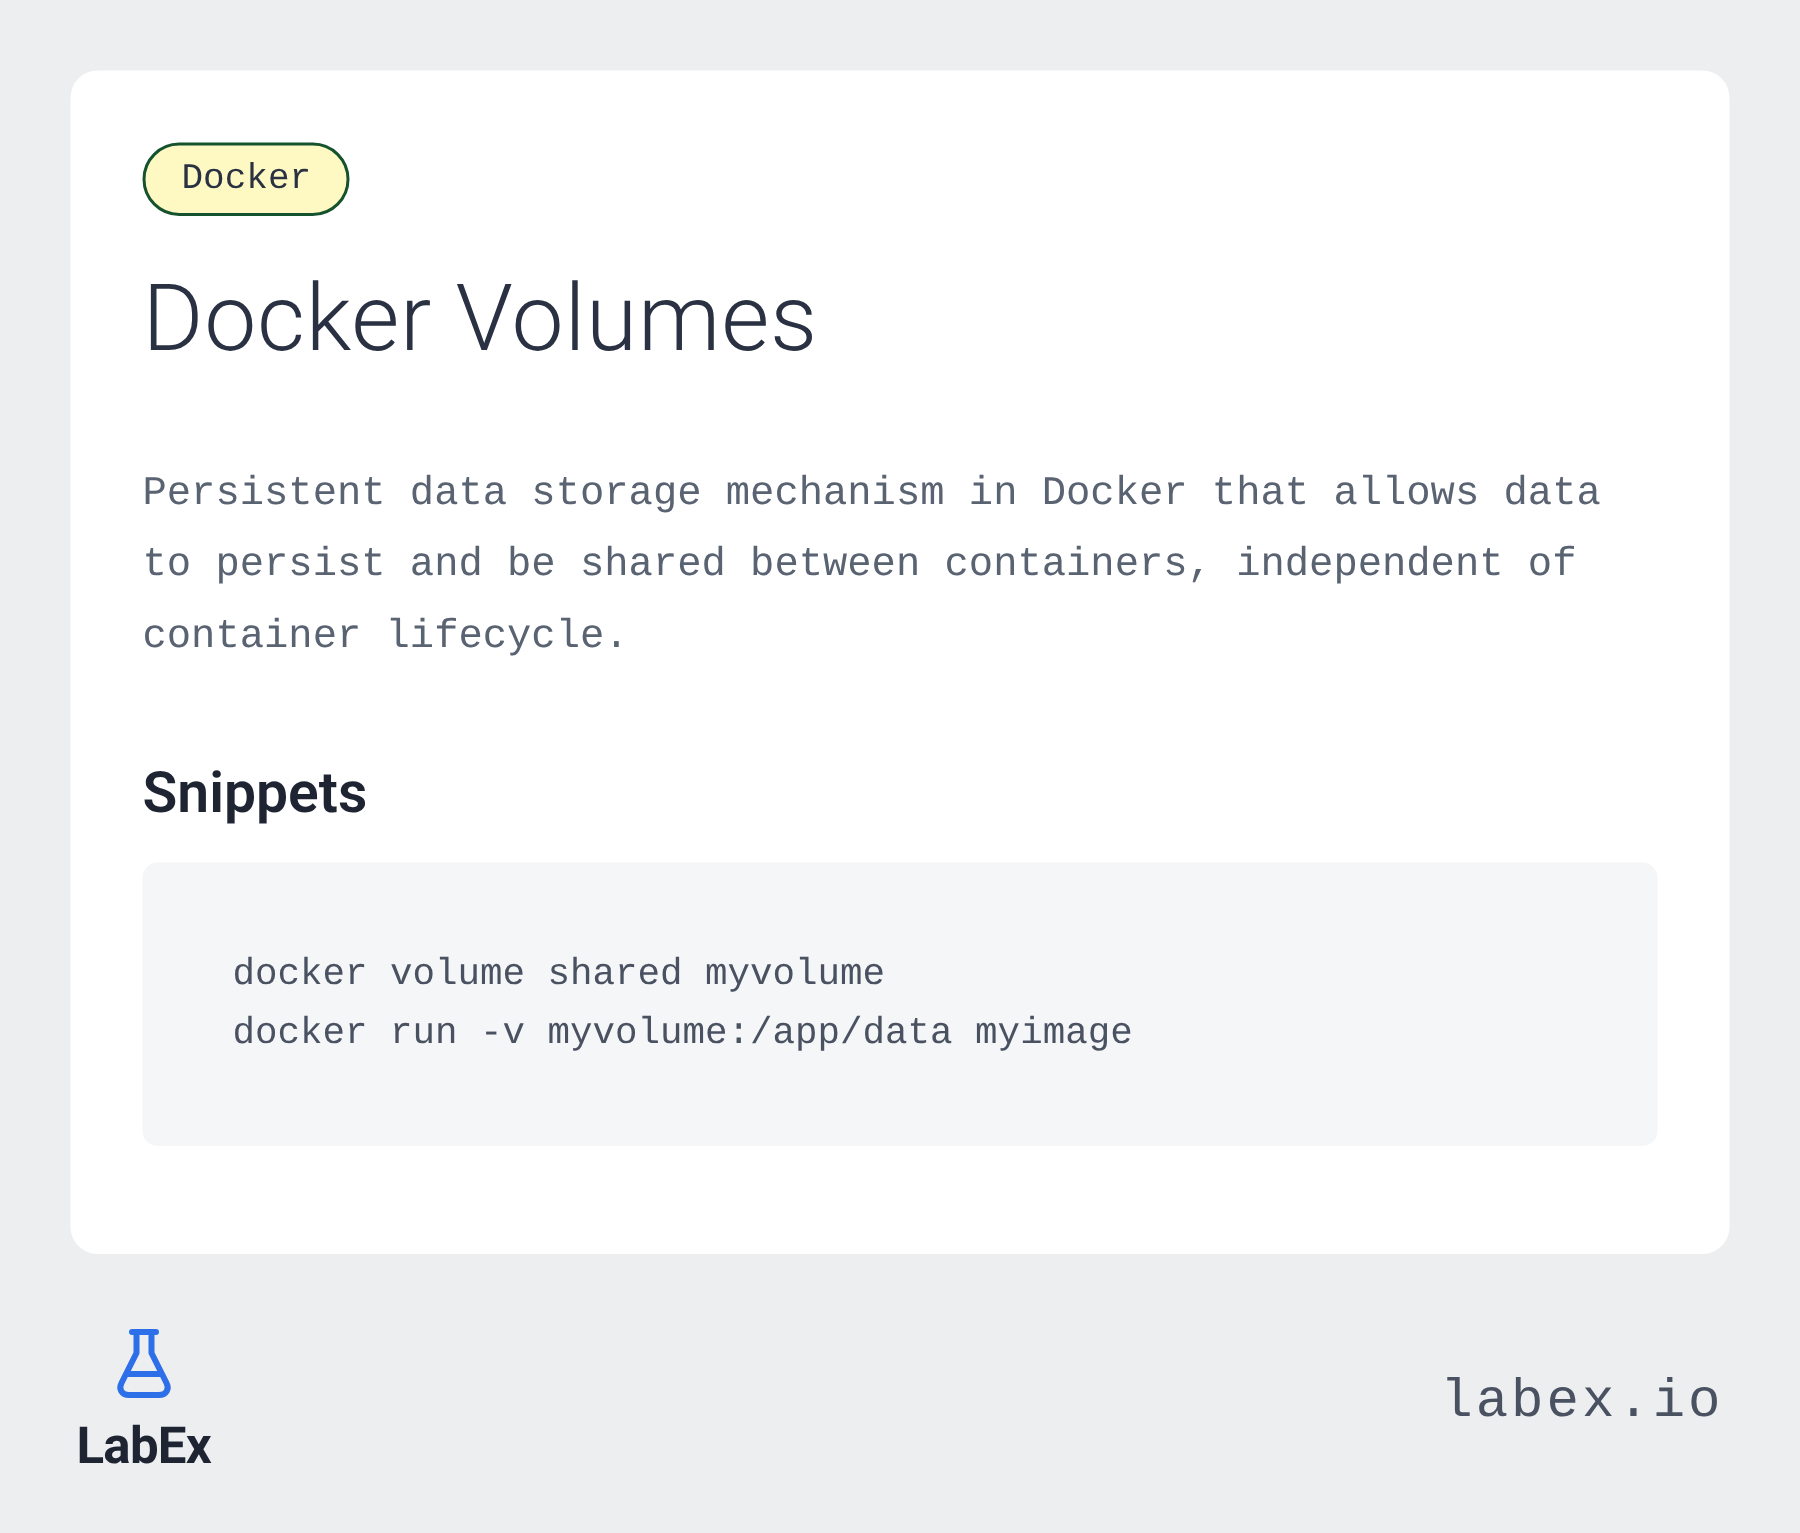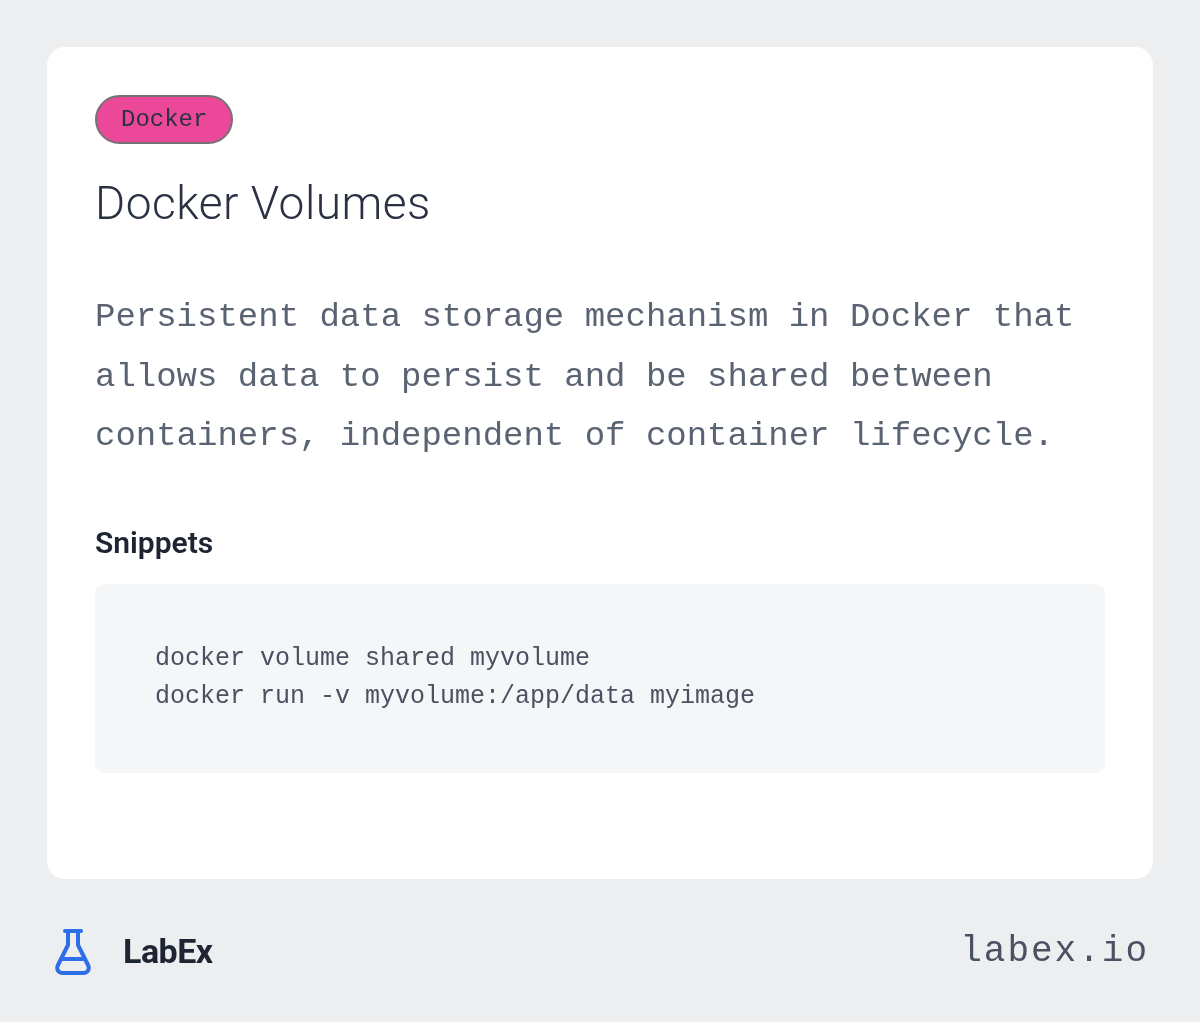--- a/index.html
+++ b/index.html
@@ -17,46 +17,46 @@
       flex-direction: column;
     }
     .card {
       background: #ffffff;
       border-radius: 18px;
       padding: 48px 48px 72px 48px;
       flex: 1;
     }
     .tag {
       display: inline-block;
-      background: #ec4899;
-      border: 2px solid #737373;
+      background: #fef9c3;
+      border: 2px solid #14532d;
       border-radius: 999px;
       padding: 9px 24px;
       font-family: "SFMono-Regular", Consolas, "Liberation Mono", Menlo, monospace;
       font-size: 24px;
       color: #2a3142;
       font-weight: 500;
     }
     .title {
-      font-size: 46px;
+      font-size: 62px;
       font-weight: 300;
       color: #2a3142;
       margin-top: 32px;
       letter-spacing: 0.5px;
     }
     .description {
       font-family: "SFMono-Regular", Consolas, "Liberation Mono", Menlo, monospace;
-      font-size: 34px;
+      font-size: 27px;
       color: #5a6372;
       line-height: 1.75;
       margin-top: 58px;
       font-weight: 400;
     }
     .section-heading {
-      font-size: 30px;
+      font-size: 38px;
       font-weight: 600;
       color: #1f2433;
       margin-top: 58px;
     }
     .code-block {
       background: #f5f6f8;
       border-radius: 10px;
       padding: 56px 60px;
       margin-top: 24px;
       font-family: "SFMono-Regular", Consolas, "Liberation Mono", Menlo, monospace;
@@ -68,21 +68,22 @@
     .footer {
       display: flex;
       justify-content: space-between;
       align-items: center;
       margin-top: 48px;
       padding: 0 4px;
     }
     .brand {
       display: flex;
       align-items: center;
-      gap: 28px;
+      gap: 12px;
+      flex-direction: column;
     }
     .brand-icon {
       width: 44px;
       height: 48px;
     }
     .brand-text {
       font-size: 34px;
       font-weight: 700;
       color: #1f2433;
       letter-spacing: -0.5px;

